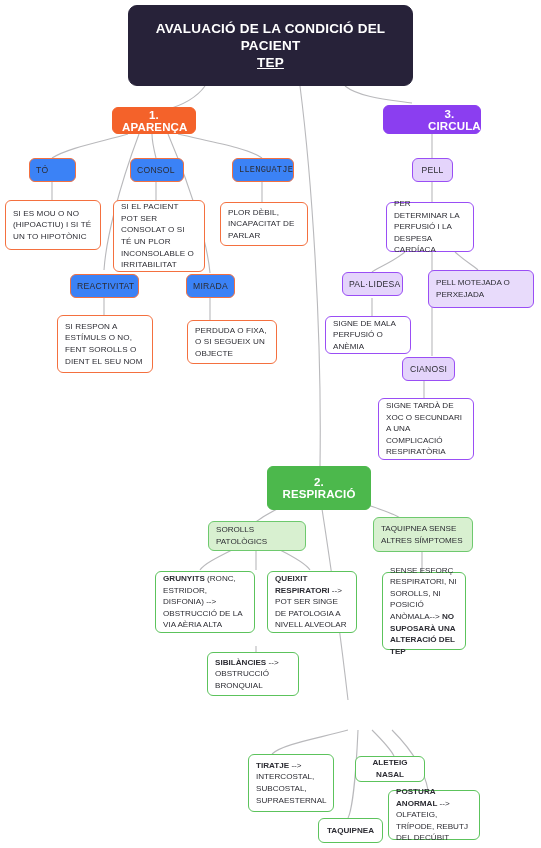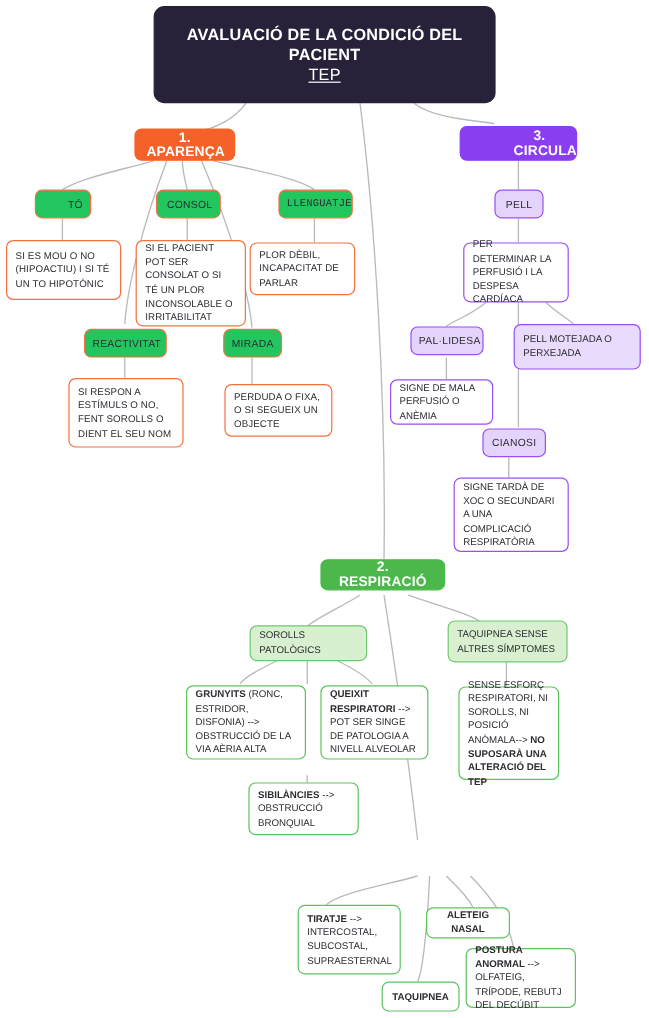--- a/index.html
+++ b/index.html
@@ -16,32 +16,32 @@
         display:flex;align-items:center;border-width:1.4px;border-style:solid;}
   .node .txt{display:block;width:100%;}
 
   
   .root{
     background:#272239;border-color:#272239;color:#ffffff;
     border-radius:9px;justify-content:center;text-align:center;
     font-weight:bold;font-size:13.5px;line-height:17px;letter-spacing:.2px;
     padding:3px 10px;
   }
-  .root .tep{display:block;text-decoration:underline;font-weight:normal;}
+  .root .tep{display:block;text-decoration:underline;font-weight:bold;}
 
   
   .hdr{color:#ffffff;font-weight:bold;font-size:11.5px;letter-spacing:.15px;
        justify-content:center;text-align:center;border-radius:6px;padding:4px 9px;}
   .hdr-orange{background:#f4622a;border-color:#f4622a;}
   .hdr-purple{background:#8b3ef0;border-color:#8b3ef0;padding-left:44px;}
   .hdr-green{background:#4cb84c;border-color:#4cb84c;}
 
   
-  .pill-o{background:#22c55e;border-color:#f4703f;color:#2c2c33;
-          font-size:8.6px;letter-spacing:.25px;justify-content:center;text-align:right;
+  .pill-o{background:#3b82f6;border-color:#f4703f;color:#2c2c33;
+          font-size:8.6px;letter-spacing:.25px;justify-content:center;text-align:left;
           border-radius:6px;padding:3px 6px;}
   .leaf-o{background:#ffffff;border-color:#f4703f;color:#2c2c33;
           font-size:8.1px;line-height:11.6px;letter-spacing:.1px;
           border-radius:6px;padding:5px 7px;align-items:center;}
 
   
   .pill-p{background:#e4d4fb;border-color:#9a4ef5;color:#2c2c33;
           font-size:8.6px;letter-spacing:.25px;justify-content:center;text-align:center;
           border-radius:6px;padding:3px 6px;}
   .box-p{background:#e8dbfb;border-color:#9a4ef5;color:#2c2c33;
@@ -124,21 +124,21 @@
   <div class="node pill-o" style="left:130px;top:158px;width:54px;height:24px;">
     <span class="txt">CONSOL</span>
   </div>
   <div class="node leaf-o" style="left:113px;top:200px;width:92px;height:72px;">
     <span class="txt">SI EL PACIENT POT SER CONSOLAT O SI TÉ UN PLOR INCONSOLABLE O IRRITABILITAT</span>
   </div>
 
   <div class="node pill-o" style="left:232px;top:158px;width:62px;height:24px;font-family:Liberation Mono, monospace;">
     <span class="txt">LLENGUATJE</span>
   </div>
-  <div class="node leaf-o" style="left:208px;top:202px;width:88px;height:44px;">
+  <div class="node leaf-o" style="left:220px;top:202px;width:88px;height:44px;">
     <span class="txt">PLOR DÈBIL, INCAPACITAT DE PARLAR</span>
   </div>
 
   <div class="node pill-o" style="left:70px;top:274px;width:69px;height:24px;">
     <span class="txt">REACTIVITAT</span>
   </div>
   <div class="node leaf-o" style="left:57px;top:315px;width:96px;height:58px;">
     <span class="txt">SI RESPON A ESTÍMULS O NO, FENT SOROLLS O DIENT EL SEU NOM</span>
   </div>
 
@@ -171,21 +171,21 @@
     <span class="txt">PELL MOTEJADA O PERXEJADA</span>
   </div>
 
   <div class="node pill-p" style="left:402px;top:357px;width:53px;height:24px;">
     <span class="txt">CIANOSI</span>
   </div>
   <div class="node leaf-p" style="left:378px;top:398px;width:96px;height:62px;display:flex;align-items:center;">
     <span class="txt">SIGNE TARDÀ DE XOC O SECUNDARI A UNA COMPLICACIÓ RESPIRATÒRIA</span>
   </div>
 
-  <div class="node hdr hdr-green" style="left:267px;top:466px;width:104px;height:26px;">
+  <div class="node hdr hdr-green" style="left:267px;top:466px;width:104px;height:44px;">
     <span class="txt">2. RESPIRACIÓ</span>
   </div>
 
   <div class="node box-g" style="left:208px;top:521px;width:98px;height:30px;">
     <span class="txt">SOROLLS PATOLÒGICS</span>
   </div>
 
   <div class="node leaf-g" style="left:155px;top:571px;width:100px;height:62px;display:flex;align-items:center;">
     <span class="txt">
       <b>GRUNYITS</b><span> (RONC, ESTRIDOR, DISFONIA) --&gt; OBSTRUCCIÓ DE LA VIA AÈRIA ALTA</span>

